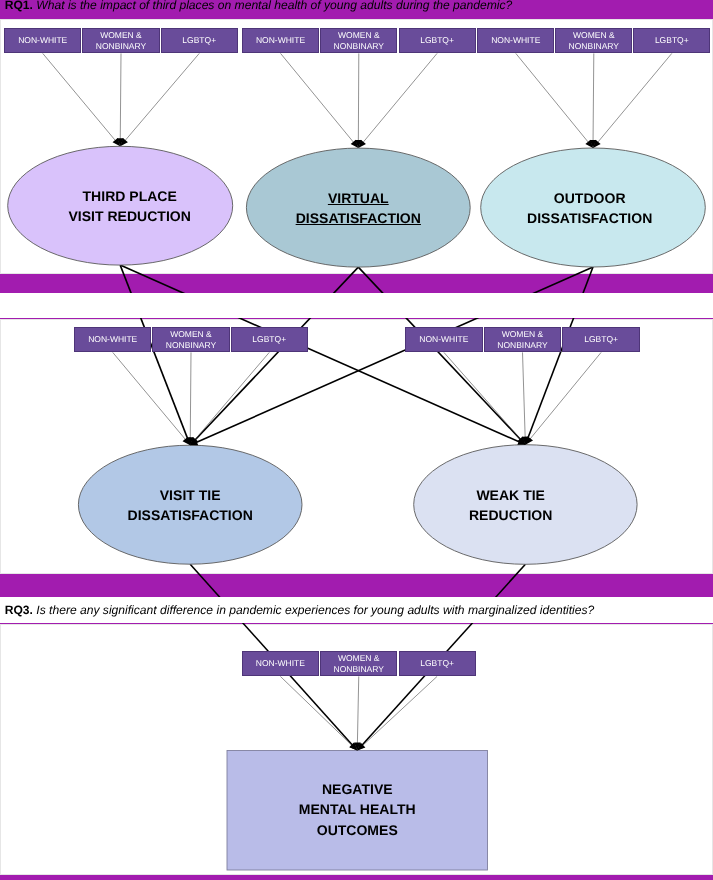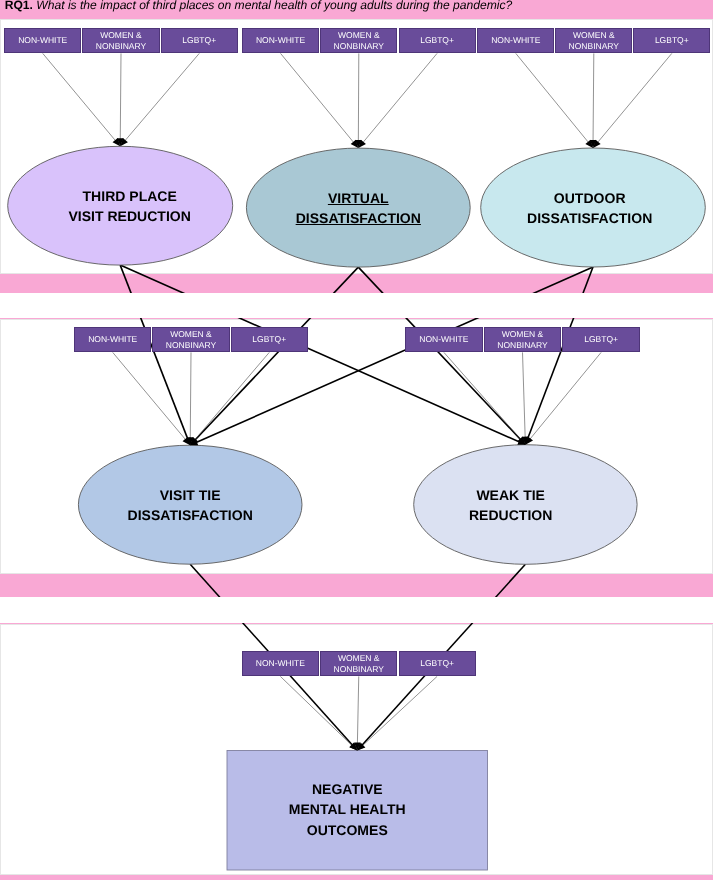--- a/index.html
+++ b/index.html
@@ -1,18 +1,18 @@
 <!DOCTYPE html>
 <html><head>
 <meta charset="utf-8">
 <title>Research Questions Diagram</title>
 <style>
   html,body{margin:0;padding:0;background:#ffffff;}
   body{width:713px;height:880px;font-family:"Liberation Sans",sans-serif;-webkit-font-smoothing:antialiased;text-rendering:geometricPrecision;}
-  #root{position:relative;width:713px;height:880px;overflow:hidden;background:#f9a8d4;}
+  #root{position:relative;width:713px;height:880px;overflow:hidden;background:#a21caf;}
   .panel{position:absolute;box-sizing:border-box;border:1px solid #e6e6e6;background:#fff;}
   .gapband{position:absolute;background:#fff;}
   .rqlabel{position:absolute;white-space:nowrap;color:#000;font-size:12.1px;line-height:12px;}
   .rqlabel .tag{font-weight:bold;}
   .rqlabel .q{font-style:italic;}
   svg.wires{position:absolute;left:0;top:0;width:713px;height:880px;overflow:visible;pointer-events:none;}
   .ibox{position:absolute;box-sizing:border-box;background:#694C9A;border:0.8px solid #4e3578;
         color:#fff;font-size:8.5px;line-height:10.6px;text-align:center;
         display:flex;align-items:center;justify-content:center;white-space:pre-line;}
   .nodetext{position:absolute;text-align:center;font-weight:bold;color:#000;
@@ -55,20 +55,24 @@
         </g>
       </g>
     </svg>
 
   <div class="gapband" style="left:0;top:292.6px;width:713px;height:25px;"></div>
   <div class="gapband" style="left:0;top:597.0px;width:713px;height:25.5px;"></div>
 
   <div class="rqlabel" style="left:4.7px;top:-0.7px;">
     <span class="tag">RQ1.</span>
     <span class="q">What is the impact of third places on mental health of young adults during the pandemic?</span>
+  </div>
+  <div class="rqlabel" style="left:4.7px;top:603.8px;">
+    <span class="tag">RQ3.</span>
+    <span class="q">Is there any significant difference in pandemic experiences for young adults with marginalized identities?</span>
   </div>
 
   <div id="boxlayer">
       <div class="ibox" style="left: 4.2px; top: 28.2px; width: 77.0667px; height: 25.2px; background: rgb(105, 76, 154);">NON-WHITE</div>
       <div class="ibox" style="left: 82.4667px; top: 28.2px; width: 77.0667px; height: 25.2px; background: rgb(105, 76, 154);">WOMEN &amp;
 NONBINARY</div>
       <div class="ibox" style="left: 160.733px; top: 28.2px; width: 77.0667px; height: 25.2px; background: rgb(105, 76, 154);">LGBTQ+</div>
       <div class="ibox" style="left: 242px; top: 28.2px; width: 77.0667px; height: 25.2px; background: rgb(105, 76, 154);">NON-WHITE</div>
       <div class="ibox" style="left: 320.267px; top: 28.2px; width: 77.0667px; height: 25.2px; background: rgb(105, 76, 154);">WOMEN &amp;
 NONBINARY</div>
@@ -189,16 +193,16 @@
 <div class="nodetext" style="left: 7.7px; top: 186px; width: 244px; line-height: 20.1px;">THIRD PLACE
 VISIT REDUCTION</div>
     <div class="nodetext" style="left: 246.4px; top: 187.7px; width: 223.8px; line-height: 20.1px; text-decoration: underline;">VIRTUAL
 DISSATISFACTION</div>
     <div class="nodetext" style="left: 480.7px; top: 187.9px; width: 218px; line-height: 20.1px;">OUTDOOR
 DISSATISFACTION</div>
     <div class="nodetext" style="left: 78.4px; top: 484.7px; width: 223.6px; line-height: 20.1px;">VISIT TIE
 DISSATISFACTION</div>
     <div class="nodetext" style="left: 413.7px; top: 484.7px; width: 194px; line-height: 20.1px;">WEAK TIE
 REDUCTION</div>
-    <div class="nodetext" style="left: 217px; top: 778.75px; width: 260.5px; line-height: 20.4px;">NEGATIVE
+    <div class="nodetext" style="left: 227px; top: 778.75px; width: 260.5px; line-height: 20.4px;">NEGATIVE
 MENTAL HEALTH
 OUTCOMES</div>
   </div>
 
 </body></html>

